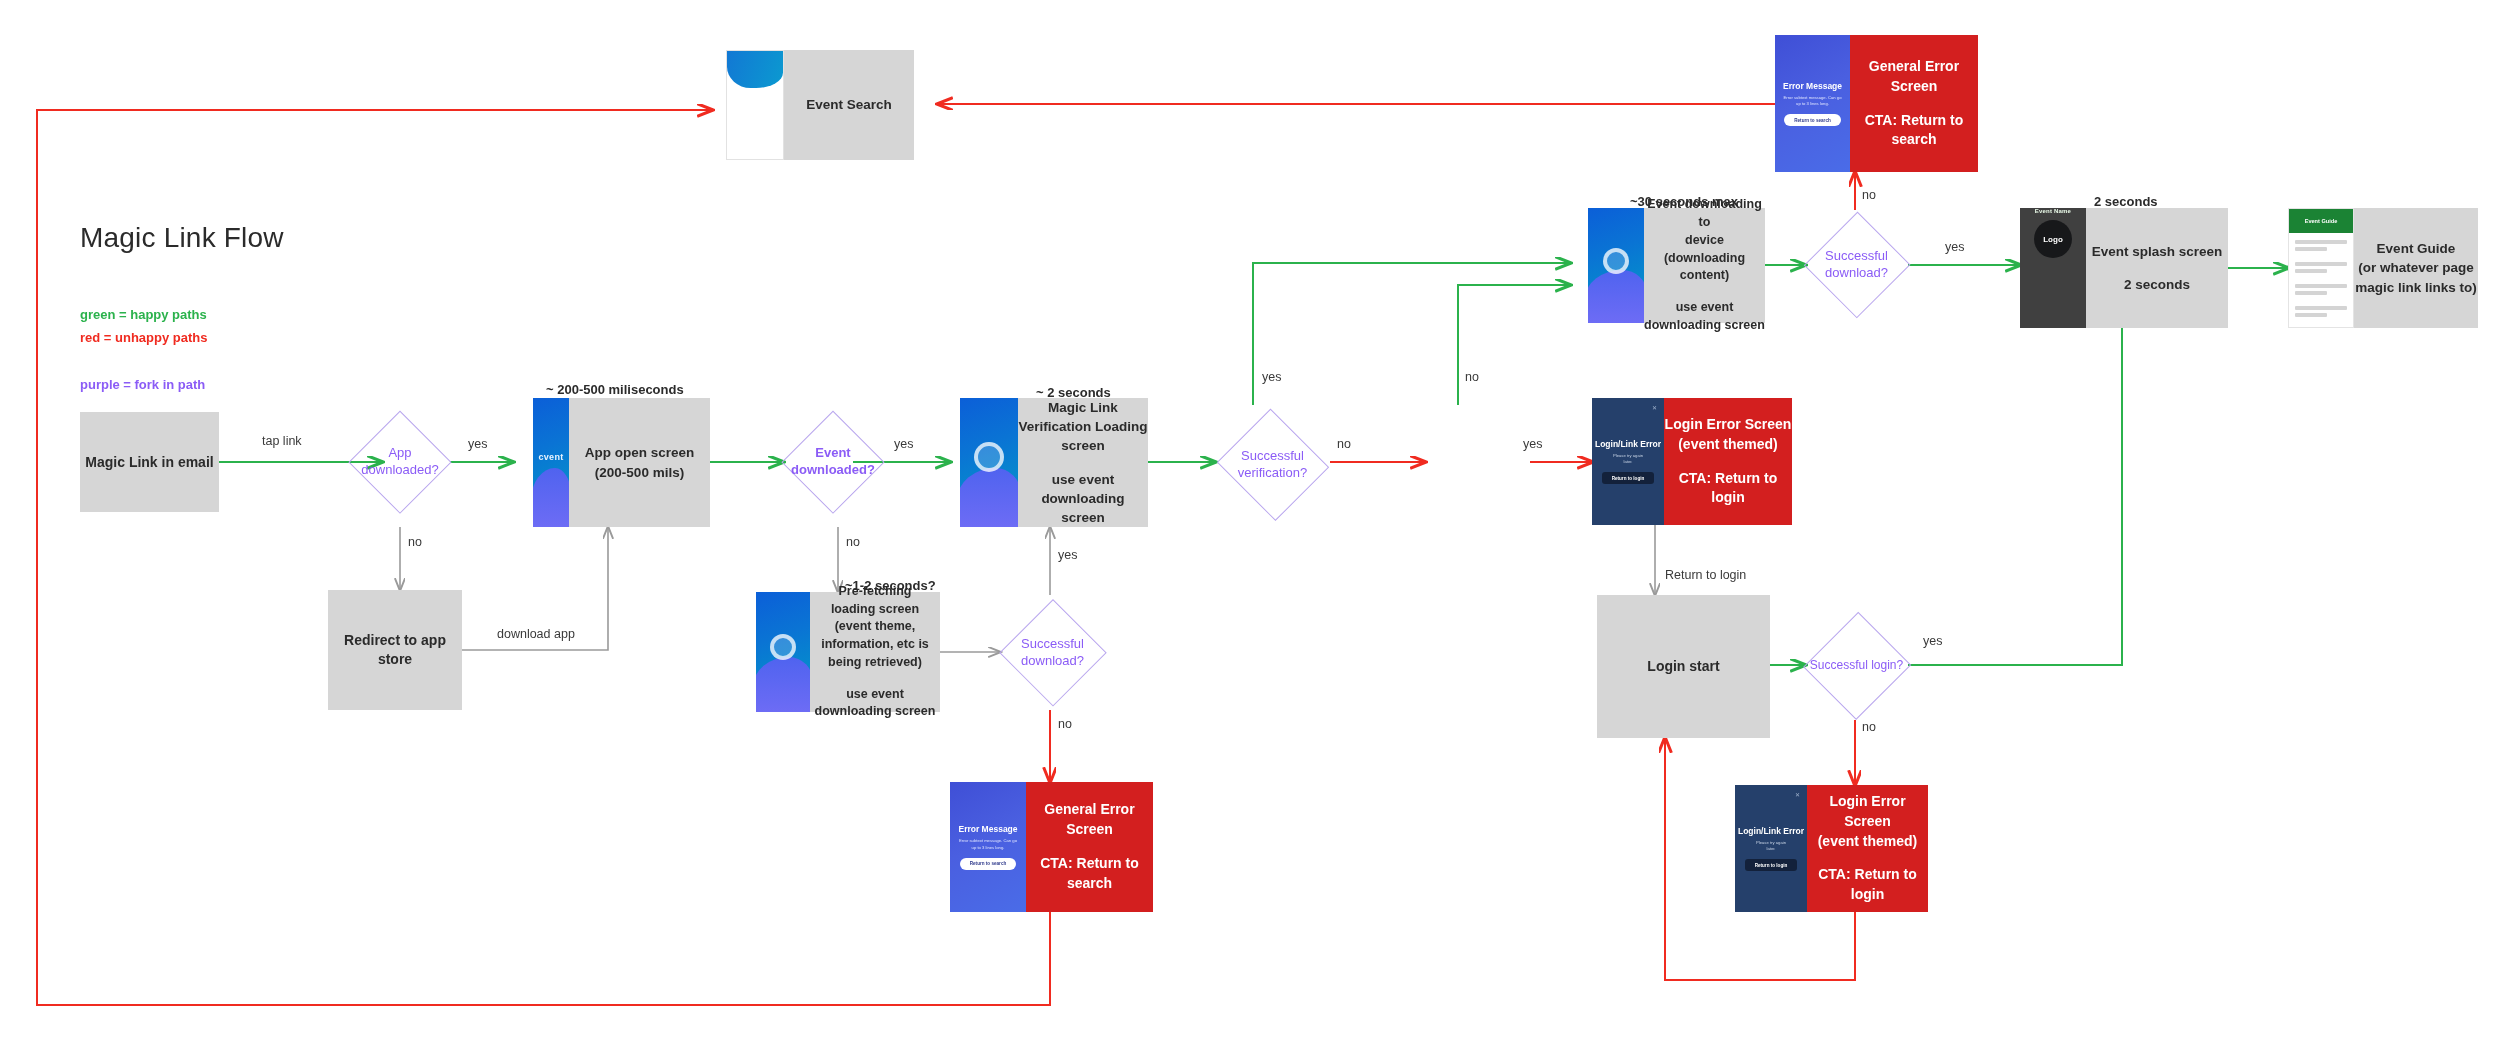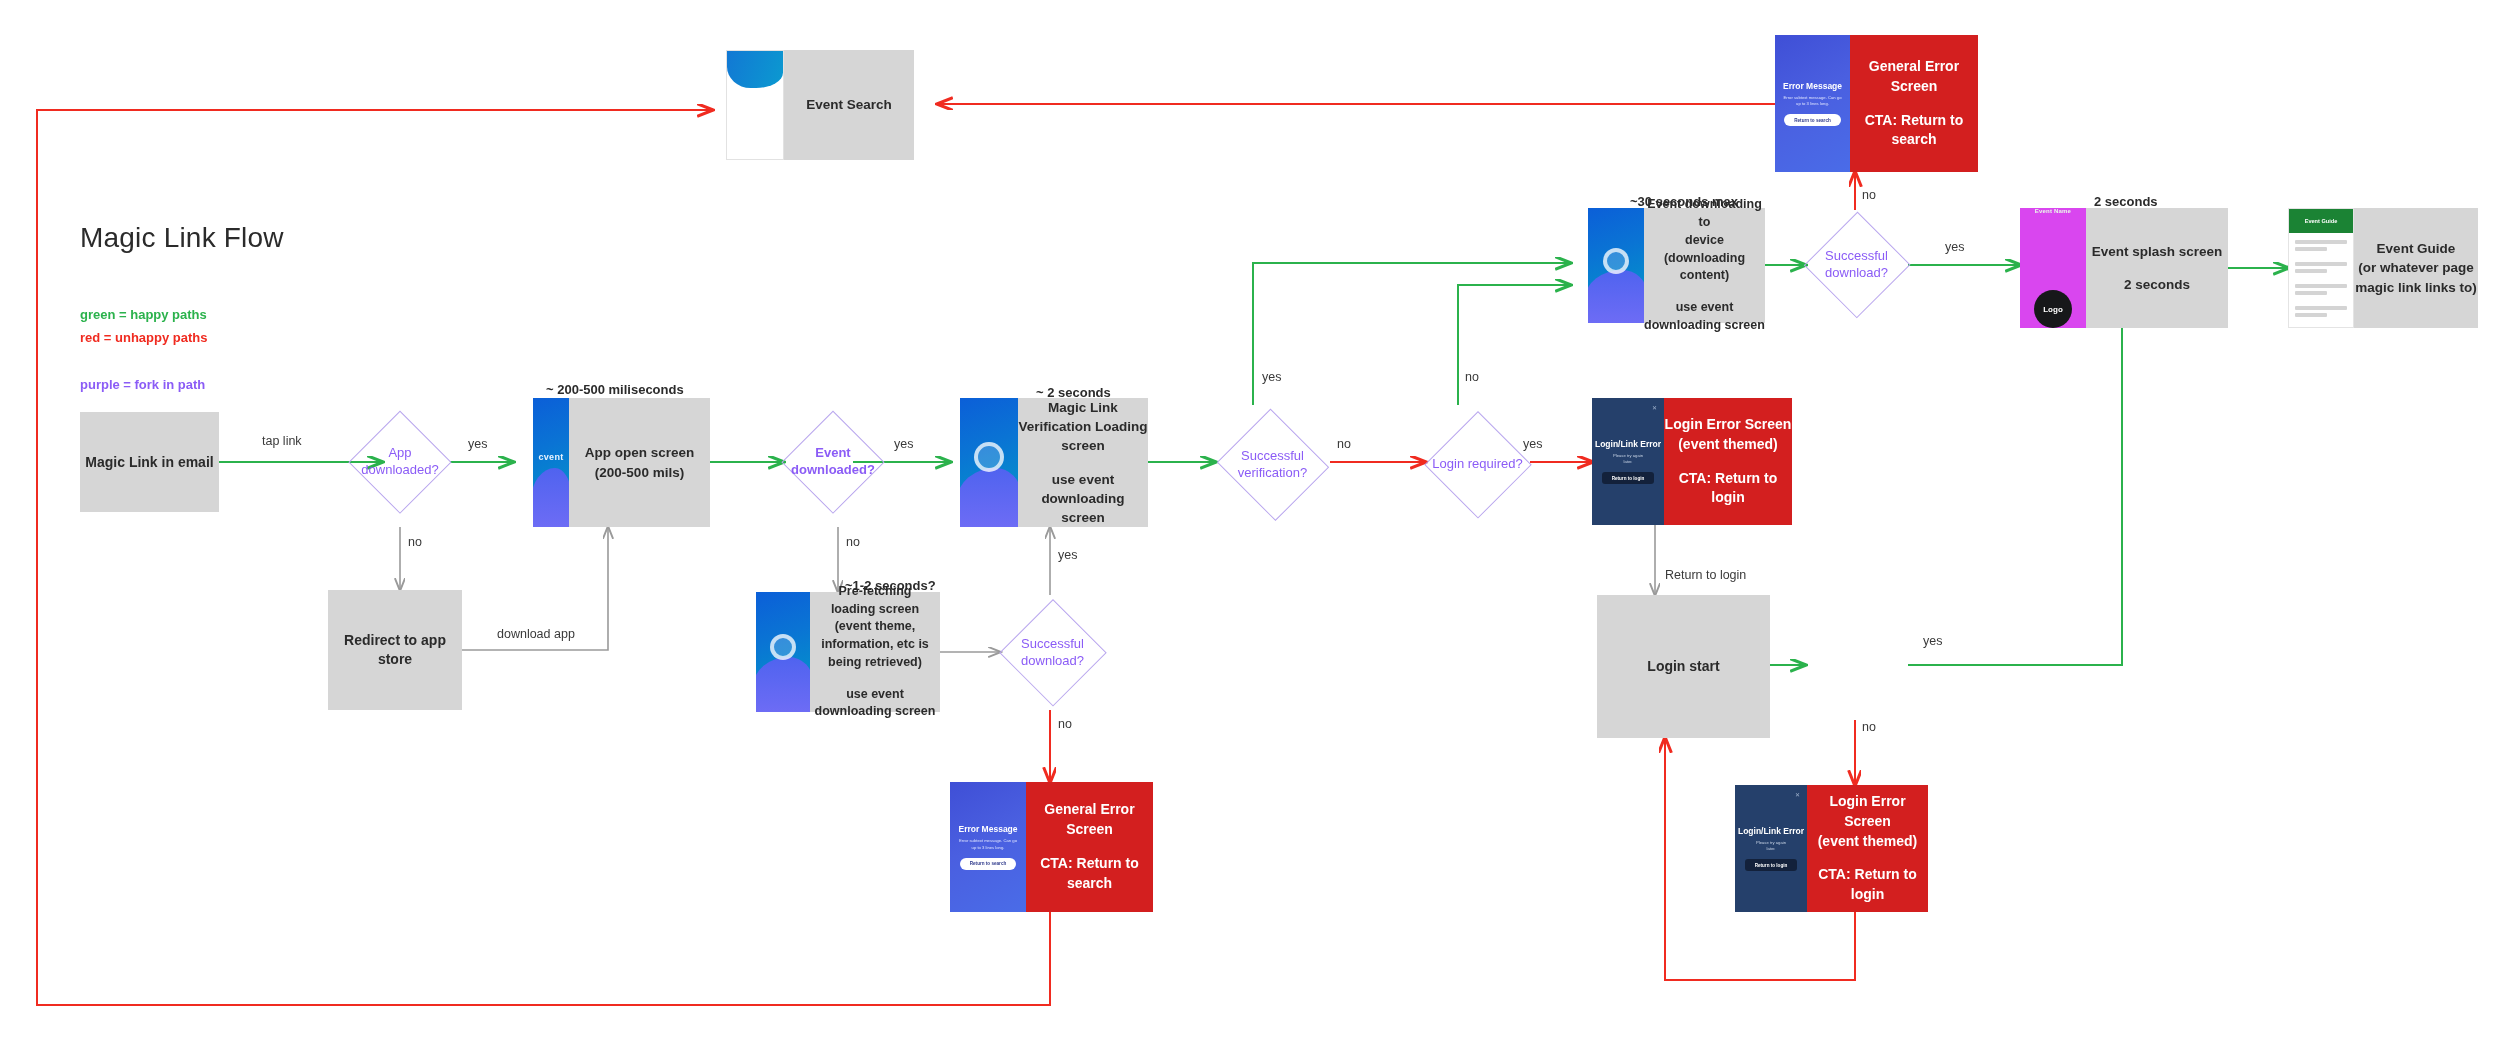--- a/index.html
+++ b/index.html
@@ -61,22 +61,22 @@
   
   .mock.navy{background:#25406b;display:flex;flex-direction:column;align-items:center;
       justify-content:center;position:relative;}
   .mock.navy .x{position:absolute;right:7px;top:6px;color:#9fb2cd;font-size:6px;}
   .mock.navy .eh{color:#fff;font-size:8.5px;font-weight:700;text-align:center;}
   .mock.navy .eb{color:#c6d2e4;font-size:4.2px;line-height:1.5;text-align:center;margin-top:4px;}
   .mock.navy .btn{margin-top:7px;background:#13213b;color:#fff;font-size:4.6px;font-weight:700;
       border-radius:3px;padding:3.5px 10px;white-space:nowrap;}
 
   
-  .mock.green{background:#d946ef;display:flex;flex-direction:column;align-items:center;
-      justify-content:space-between;gap:31px;}
+  .mock.green{background:#404040;display:flex;flex-direction:column;align-items:center;
+      justify-content:flex-start;}
   .mock.green .en{color:#eafbe9;font-size:6px;font-weight:700;letter-spacing:.2px;}
   .mock.green .logo{margin-top:6px;width:38px;height:38px;border-radius:50%;
       background:#17181a;color:#fff;font-size:8px;font-weight:700;
       display:flex;align-items:center;justify-content:center;}
 
   
   .mock.guide{background:#ffffff;border:1px solid #e4e4e4;display:flex;flex-direction:column;}
   .mock.guide .gh{background:#1b8334;color:#fff;font-size:5.6px;font-weight:700;
       padding:9px 0;text-align:center;}
   .mock.guide .rows{flex:1;padding:7px 6px;display:flex;flex-direction:column;gap:3px;}
@@ -240,24 +240,20 @@
 downloading screen</div>
     </div>
   </div>
 
   <div class="diamond" style="left:1215px;top:412px;width:115px;height:105px;">
     <div class="shape"></div>
     <div class="txt" style="white-space:pre-line;">Successful
 verification?</div>
   </div>
 
-  <div class="diamond" style="left:1425px;top:412px;width:105px;height:105px;">
-    <div class="shape"></div>
-    <div class="txt">Login required?</div>
-  </div>
 
   <div class="combo" style="left:1592px;top:398px;width:200px;height:127px;">
     <div class="mock navy" style="width:72px;">
       <div class="x">✕</div>
       <div class="eh">Login/Link Error</div>
       <div class="eb" style="white-space:pre-line;">Please try again
 later.</div>
       <div class="btn">Return to login</div>
     </div>
     <div class="panel red">
@@ -358,20 +354,24 @@
       <div style="white-space:pre-line;">Event Guide
 (or whatever page
 magic link links to)</div>
     </div>
   </div>
 
   <div class="node plain" style="left:1597px;top:595px;width:173px;height:143px;">
     <span>Login start</span>
   </div>
 
+  <div class="diamond" style="left:1805px;top:612px;width:103px;height:108px;">
+    <div class="shape"></div>
+    <div class="txt" style="font-size:12px;">Successful login?</div>
+  </div>
 
   <div class="combo" style="left:1735px;top:785px;width:193px;height:127px;">
     <div class="mock navy" style="width:72px;">
       <div class="x">✕</div>
       <div class="eh">Login/Link Error</div>
       <div class="eb" style="white-space:pre-line;">Please try again
 later.</div>
       <div class="btn">Return to login</div>
     </div>
     <div class="panel red">

